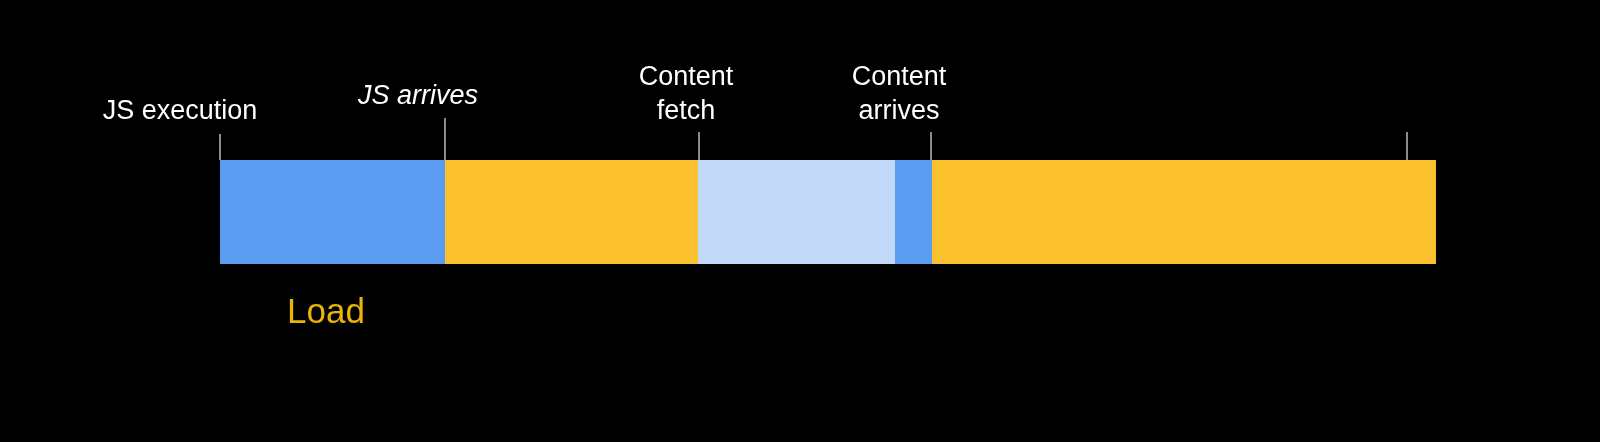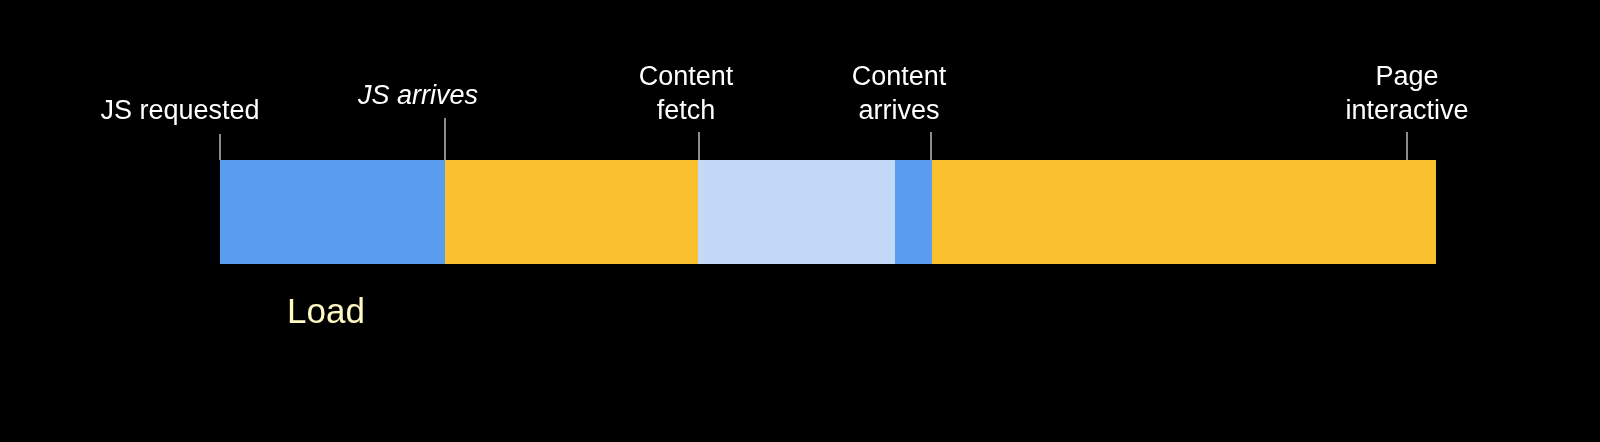--- a/index.html
+++ b/index.html
@@ -48,45 +48,43 @@
   }
   .seg {
     position: absolute;
     top: 0;
     bottom: 0;
   }
 
   
   .caption {
     position: absolute;
-    color: #fef9c3;
+    color: #eab308;
     font-size: 35px;
     line-height: 42px;
     white-space: nowrap;
     transform: translateX(-50%);
     text-align: center;
   }
 </style>
 </head>
 <body>
 
 <div id="stage">
 
-  <div class="marker one-line" style="left:180px; top:93px;">JS requested</div>
+  <div class="marker one-line" style="left:180px; top:93px;">JS execution</div>
 
   <div class="marker one-line" style="left:418px; top:78px;font-style:italic;">JS arrives</div>
 
   <div class="marker two-line" style="left:686px; top:59px;">Content
 fetch</div>
 
   <div class="marker two-line" style="left:899px; top:59px;">Content
 arrives</div>
 
-  <div class="marker two-line" style="left:1407px; top:59px;">Page
-interactive</div>
 
   <div class="tick" style="left:219px;  top:134px; height:26px;"></div>
   <div class="tick" style="left:444px;  top:118px; height:42px;"></div>
   <div class="tick" style="left:698px;  top:132px; height:28px;"></div>
   <div class="tick" style="left:930px;  top:132px; height:28px;"></div>
   <div class="tick" style="left:1406px; top:132px; height:28px;"></div>
 
   <div id="bar" style="left:220px; top:160px; width:1216px; height:104px;">
     <div class="seg" style="left:0px;   width:225px; background:#5a9cf0;"></div>
     <div class="seg" style="left:225px; width:253px; background:#fbc02d;"></div>

